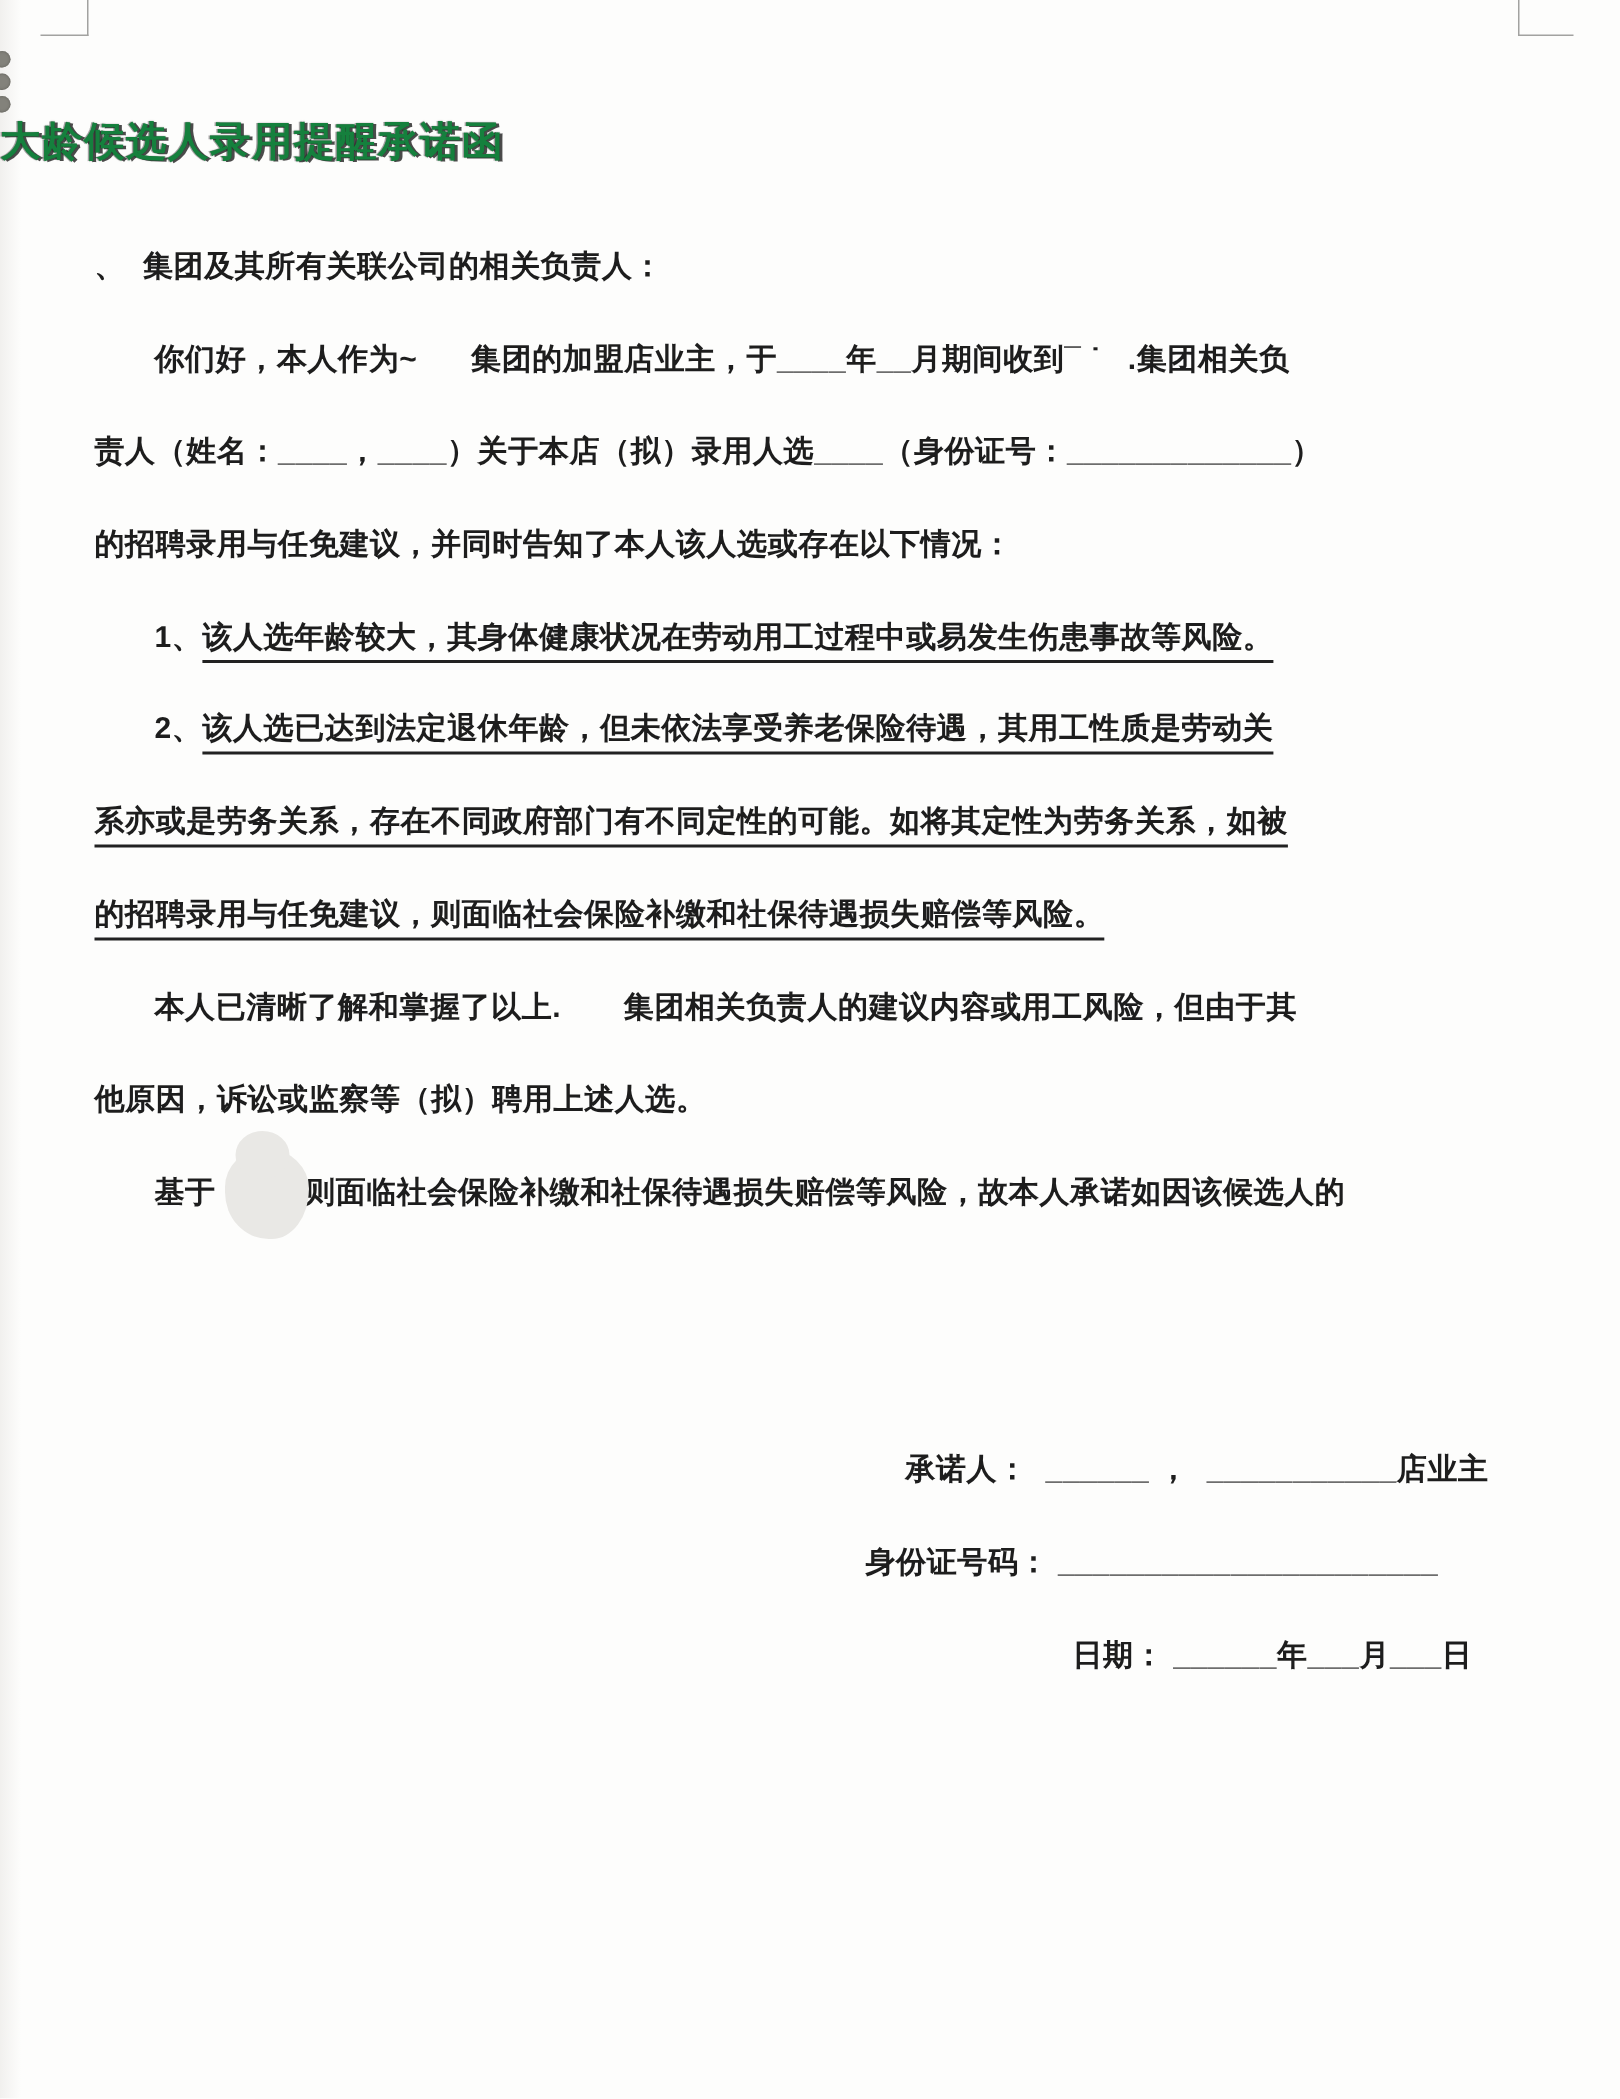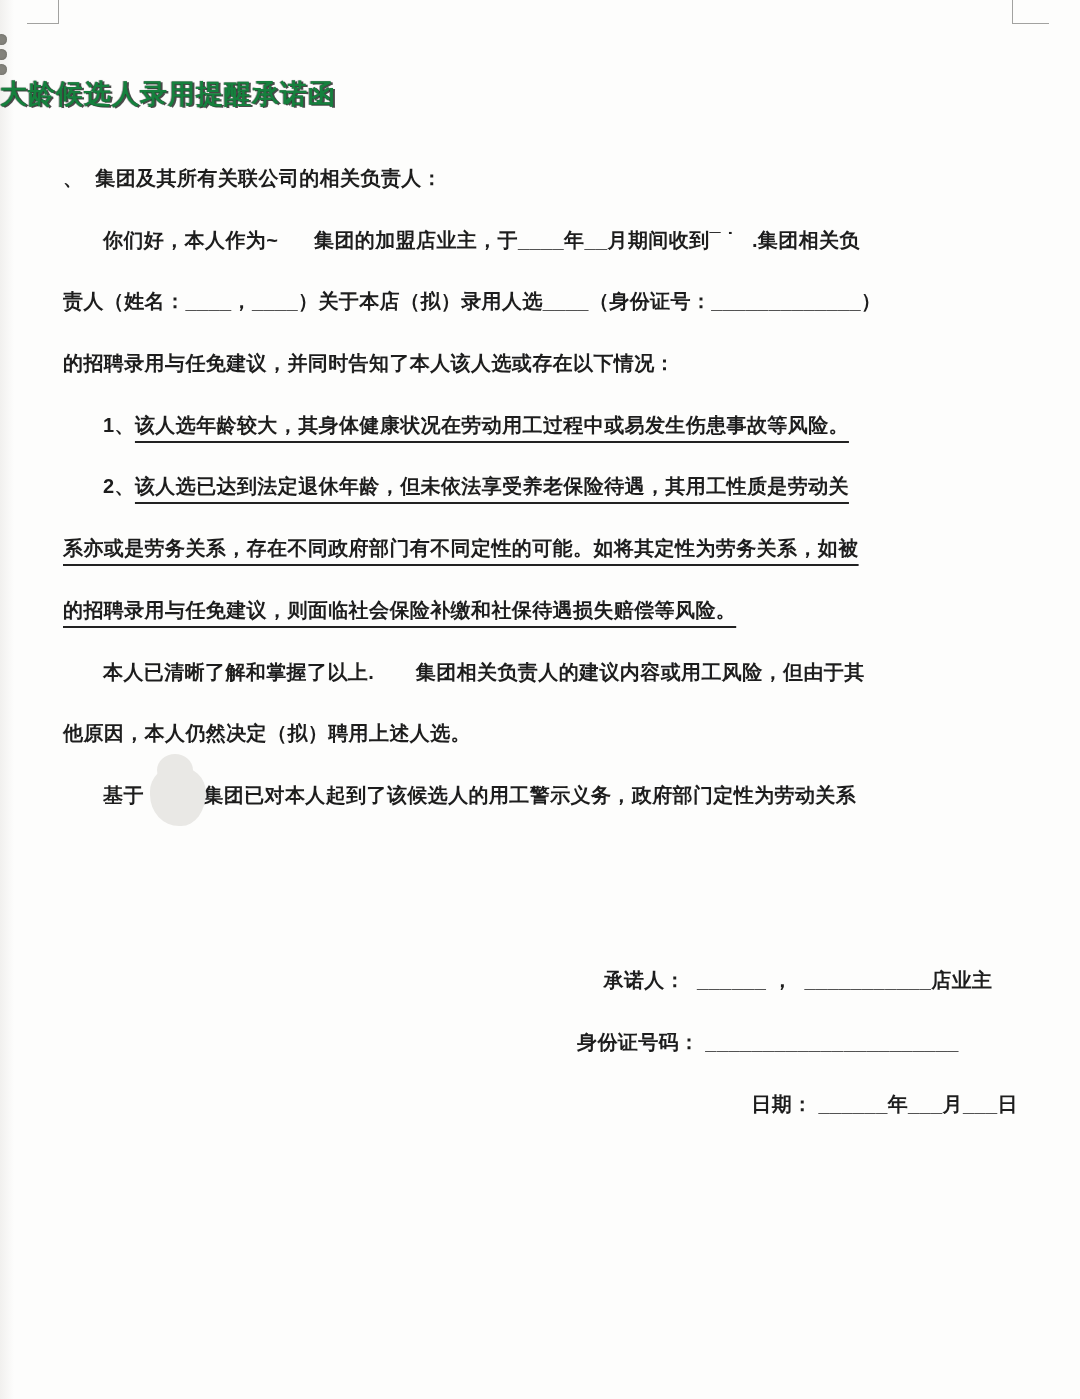--- a/index.html
+++ b/index.html
@@ -53,21 +53,21 @@
   .ul {
     text-decoration: underline;
     text-underline-offset: 9px;
     text-decoration-thickness: 2px;
     text-decoration-color: #222;
   }
   .sig-first { margin-top: 122px; }
   .sig { height: 62px; line-height: 62px; }
   .sig-ind1 { padding-left: 515px; text-align: center; }
   .sig-ind2 { padding-left: 514px; }
-  .sig-ind3 { padding-left: 652px; text-align: right; }
+  .sig-ind3 { padding-left: 652px; }
   
   .mark-tl {
     position: absolute;
     left: 27px; top: -2px;
     width: 31px; height: 25px;
     border-right: 1.5px solid #a2a2a0;
     border-bottom: 1.5px solid #a2a2a0;
   }
   .mark-tr {
     position: absolute;
@@ -125,23 +125,23 @@
     <div class="line">责人（姓名：____，____）关于本店（拟）录用人选____（身份证号：_____________）</div>
     <div class="line">的招聘录用与任免建议，并同时告知了本人该人选或存在以下情况：</div>
 
     <div class="line ind"><span>1、</span><span class="ul">该人选年龄较大，其身体健康状况在劳动用工过程中或易发生伤患事故等风险。</span></div>
 
     <div class="line ind"><span>2、</span><span class="ul">该人选已达到法定退休年龄，但未依法享受养老保险待遇，其用工性质是劳动关</span></div>
     <div class="line"><span class="ul">系亦或是劳务关系，存在不同政府部门有不同定性的可能。如将其定性为劳务关系，如被</span></div>
     <div class="line"><span class="ul">的招聘录用与任免建议，则面临社会保险补缴和社保待遇损失赔偿等风险。</span></div>
 
     <div class="line ind">本人已清晰了解和掌握了以上.       集团相关负责人的建议内容或用工风险，但由于其</div>
-    <div class="line">他原因，本人仍然决定（拟）聘用上述人选。</div>
+    <div class="line">他原因，诉讼或监察等（拟）聘用上述人选。</div>
 
-    <div class="line ind">基于          集团已对本人起到了该候选人的用工警示义务，政府部门定性为劳动关系</div>
+    <div class="line ind">基于          则面临社会保险补缴和社保待遇损失赔偿等风险，故本人承诺如因该候选人的</div>
 
     <div class="line sig sig-first sig-ind1">承诺人：  ______ ，  ___________店业主</div>
     <div class="line sig sig-ind2">身份证号码： ______________________</div>
     <div class="line sig sig-ind3">日期： ______年___月___日</div>
   </div>
 
   <div class="blob"></div>
 
 </div>
 

